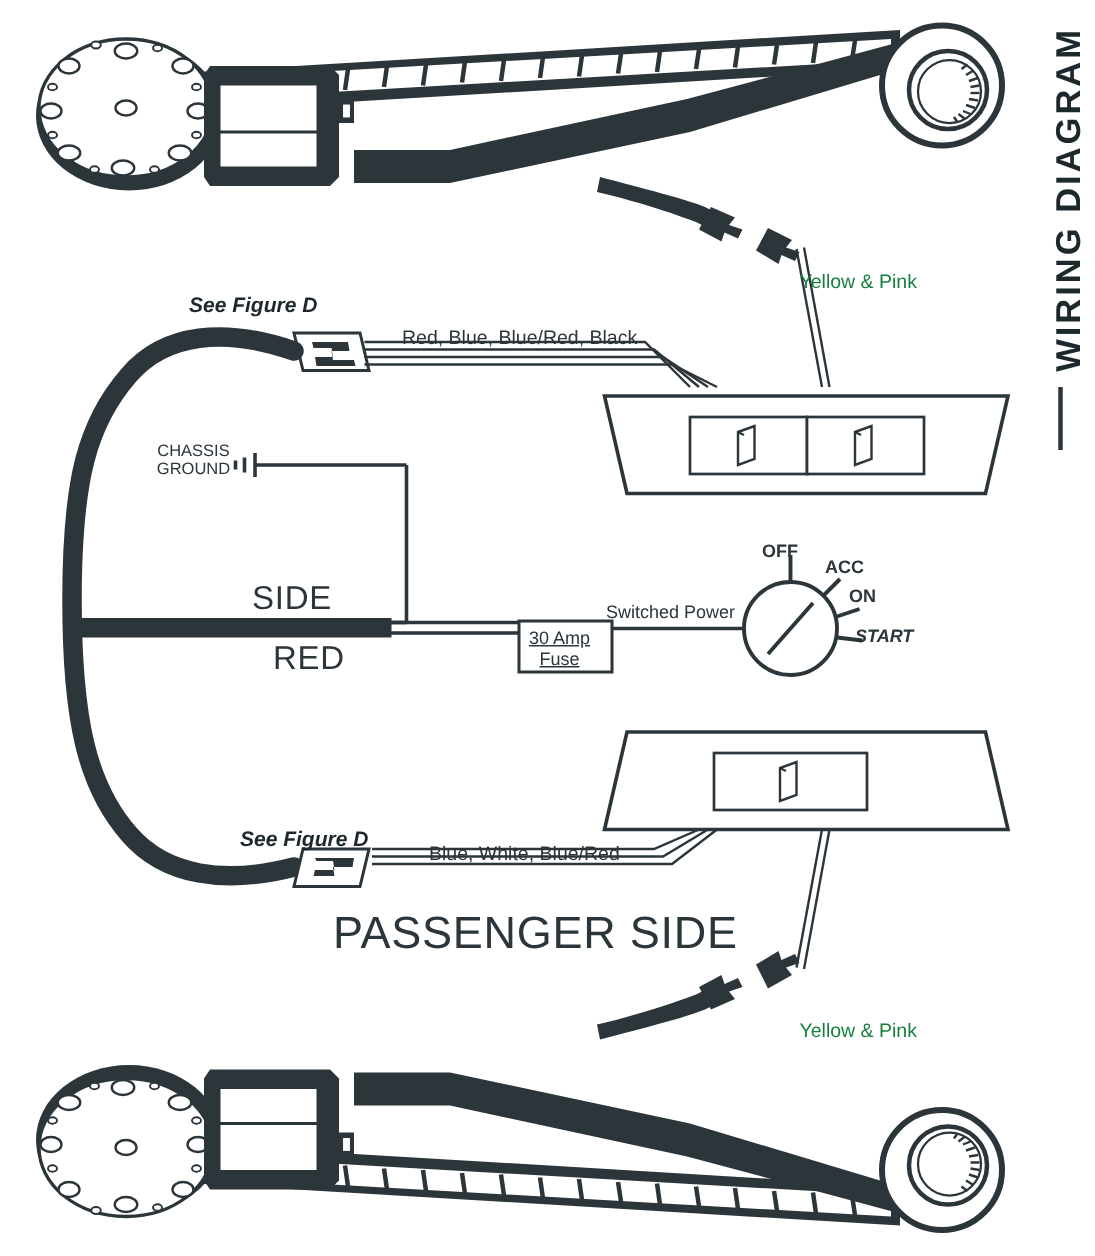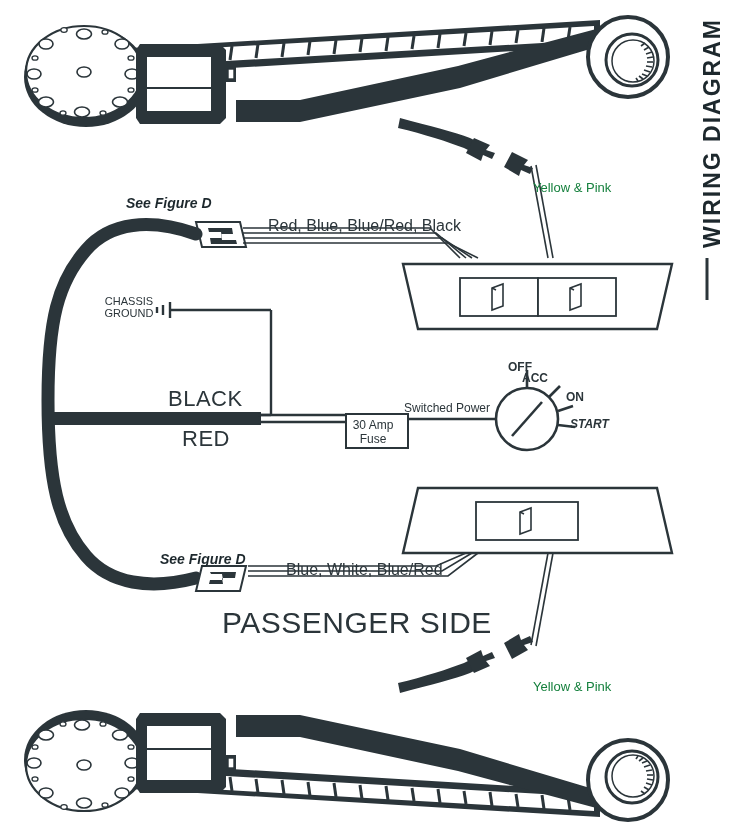--- a/index.html
+++ b/index.html
@@ -4,21 +4,21 @@
 <title>Wiring Diagram</title>
 <style>
   html,body{margin:0;padding:0;background:#ffffff;}
   body{width:730px;height:837px;position:relative;overflow:hidden;
        font-family:"Liberation Sans",sans-serif;color:#222f33;}
   #stage{position:absolute;left:0;top:0;width:730px;height:837px;}
   svg{position:absolute;left:0;top:0;}
   .lbl{position:absolute;white-space:nowrap;line-height:1;}
   .side-title{font-size:30px;letter-spacing:.5px;color:#2b353a;font-weight:400;}
   .figure-note{font-size:14px;font-weight:bold;font-style:italic;color:#1d282d;}
-  .wire-label{font-size:16px;color:#2b353a;}
+  .wire-label{font-size:13px;color:#2b353a;}
   .yp-label{font-size:13px;color:#15803d;margin-top:28px;}
   .big-wire{font-size:22px;color:#2b353a;letter-spacing:.5px;}
   .chassis{font-size:11px;color:#2b353a;line-height:1.12;text-align:center;}
   .fuse-txt{font-size:12px;color:#2b353a;text-align:center;line-height:1.15;}
   .sw-txt{font-size:12px;color:#2b353a;}
   .ign-pos{font-size:12px;font-weight:bold;color:#2b353a;}
   .vtitle{position:absolute;font-size:23px;font-weight:bold;letter-spacing:2px;
           color:#1d282d;writing-mode:vertical-rl;text-orientation:mixed;
           transform:rotate(180deg);}
 </style>
@@ -248,32 +248,32 @@
 
 <div class="lbl figure-note" style="left:126px;top:196px;">See Figure D</div>
 <div class="lbl wire-label" style="left:268px;top:218px;">Red, Blue, Blue/Red, Black</div>
 <div class="lbl yp-label" style="left:533px;top:153px;">Yellow &amp; Pink</div>
 
 <div class="lbl chassis" style="left:103px;top:295px;width:52px;">
   <span>CHASSIS</span><br>
   <span>GROUND</span>
 </div>
 
-<div class="lbl big-wire" style="left:168px;top:388px;">BLACK</div>
+<div class="lbl big-wire" style="left:168px;top:388px;">SIDE</div>
 <div class="lbl big-wire" style="left:182px;top:428px;">RED</div>
 
-<div class="lbl fuse-txt" style="left:348px;top:419px;width:50px;">
+<div class="lbl fuse-txt" style="left:348px;top:419px;width:50px;text-decoration:underline;">
   <span>30 Amp</span><br>
   <span>Fuse</span>
 </div>
 
 <div class="lbl sw-txt" style="left:404px;top:402px;">Switched Power</div>
 
 <div class="lbl ign-pos" style="left:508px;top:361px;">OFF</div>
-<div class="lbl ign-pos" style="left:522px;top:372px;">ACC</div>
+<div class="lbl ign-pos" style="left:550px;top:372px;">ACC</div>
 <div class="lbl ign-pos" style="left:566px;top:391px;">ON</div>
 <div class="lbl ign-pos" style="left:570px;top:418px;font-style:italic;">START</div>
 
 <div class="lbl figure-note" style="left:160px;top:552px;">See Figure D</div>
 <div class="lbl wire-label" style="left:286px;top:562px;">Blue, White, Blue/Red</div>
 <div class="lbl side-title" style="left:222px;top:608px;">PASSENGER SIDE</div>
 <div class="lbl yp-label" style="left:533px;top:652px;">Yellow &amp; Pink</div>
 
 </div>
 

